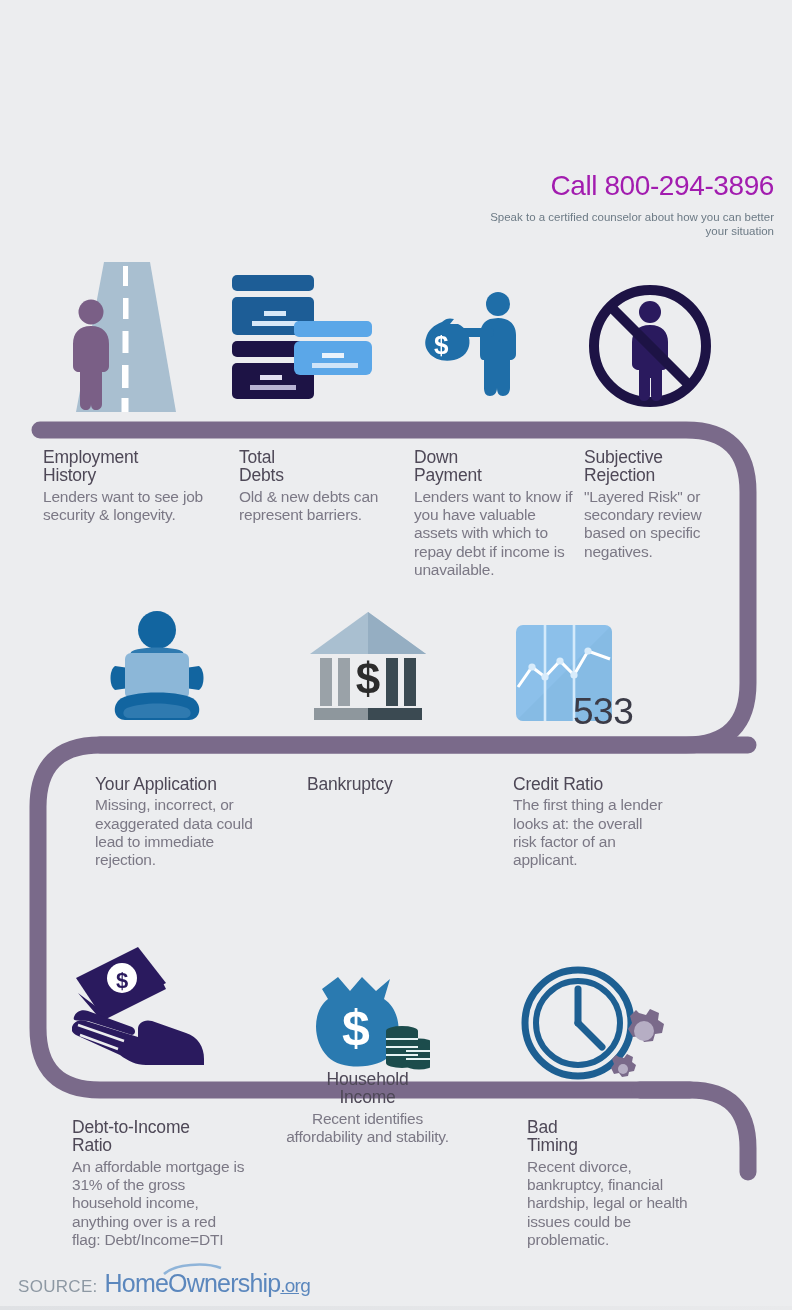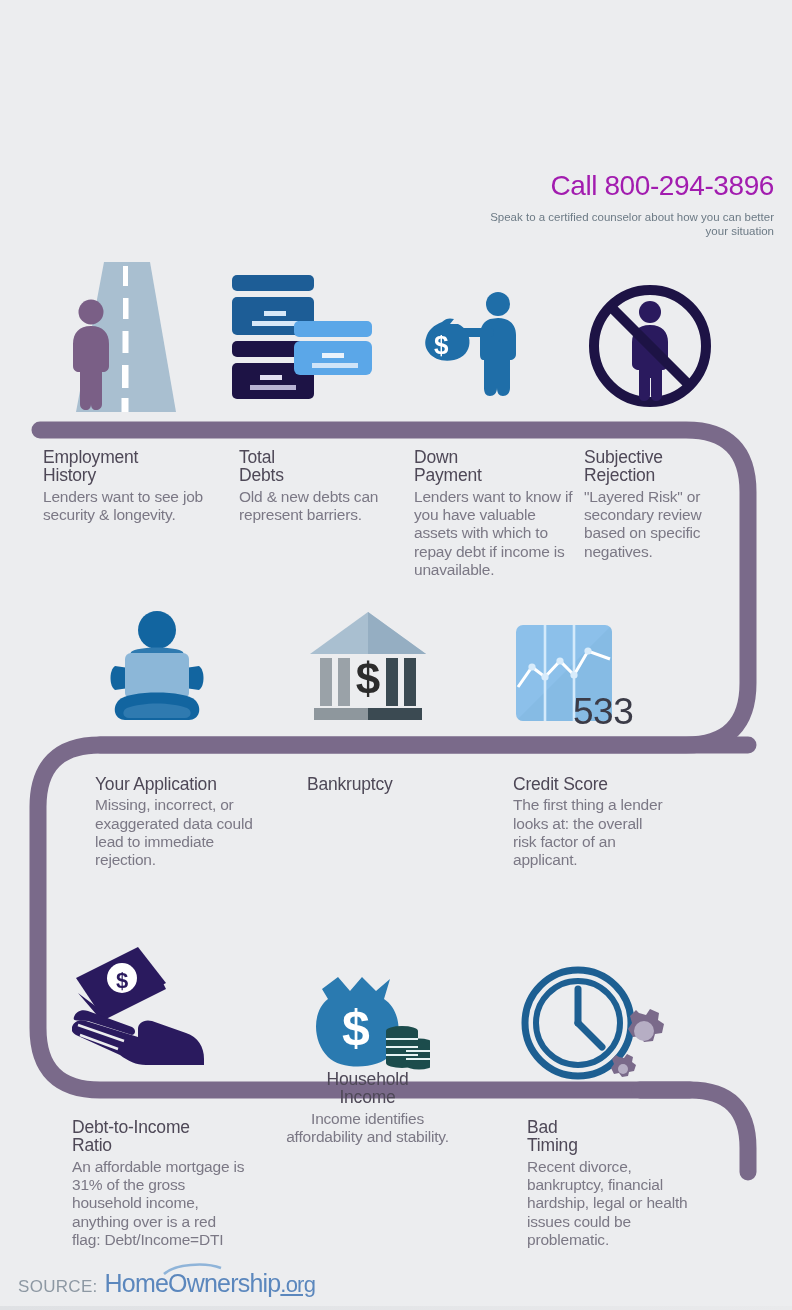--- a/index.html
+++ b/index.html
@@ -93,21 +93,21 @@
     color: #8d98a3;
     font-size: 17px;
     letter-spacing: 0.3px;
   }
   #footer .brand {
     color: #5b87bd;
     font-size: 25px;
     letter-spacing: -0.8px;
     position: relative;
   }
-  #footer .brand .org { font-size: 22px; text-decoration: underline; }
+  #footer .brand .org { font-size: 19px; text-decoration: underline; }
   #divider-line {
     position: absolute;
     left: 0; bottom: 0; width: 792px; height: 4px;
     background: linear-gradient(to right,#dfe1e4,#e9eaec);
   }
 </style>
 </head>
 <body>
 
 <div id="header">
@@ -259,21 +259,21 @@
             letter-spacing:-0.5px;">533</div>
 
 <div class="cell" style="left:95px; top:775px; width:160px;">
   <div class="heading">Your Application</div>
   <div class="body">Missing, incorrect, or exaggerated data could lead to immediate rejection.</div>
 </div>
 <div class="cell" style="left:307px; top:775px; width:160px;">
   <div class="heading">Bankruptcy</div>
 </div>
 <div class="cell" style="left:513px; top:775px; width:150px;">
-  <div class="heading">Credit Score</div>
+  <div class="heading">Credit Ratio</div>
   <div class="body">The first thing a lender looks at: the overall risk factor of an applicant.</div>
 </div>
 
 <div class="icon-box" style="left:72px; top:945px; width:136px; height:122px;">
   <svg viewBox="0 0 136 122" width="136" height="122">
     <g fill="#2a1a5e">
       <path d="M4,33 L66,2 L94,38 L30,72 Z"></path>
       <path d="M6,48 L30,76 L94,44 L90,36 L30,66 Z"></path>
       <circle cx="50" cy="33" r="15" fill="#ffffff"></circle>
       <text x="50" y="43" text-anchor="middle" font-family="Liberation Sans, sans-serif" font-size="22" font-weight="bold" fill="#2a1a5e">$</text>
@@ -329,21 +329,21 @@
 </div>
 
 <div class="cell" style="left:72px; top:1118px; width:175px;">
   <div class="heading">Debt-to-Income
 Ratio</div>
   <div class="body">An affordable mortgage is 31% of the gross household income, anything over is a red flag: Debt/Income=DTI</div>
 </div>
 <div class="cell" style="left:285px; top:1070px; width:165px;text-align:center;">
   <div class="heading">Household
 Income</div>
-  <div class="body">Income identifies affordability and stability.</div>
+  <div class="body">Recent identifies affordability and stability.</div>
 </div>
 <div class="cell" style="left:527px; top:1118px; width:178px;">
   <div class="heading">Bad
 Timing</div>
   <div class="body">Recent divorce, bankruptcy, financial hardship, legal or health issues could be problematic.</div>
 </div>
 
 <div id="footer">
   <span class="src-label">SOURCE:</span>
   <span class="brand">

